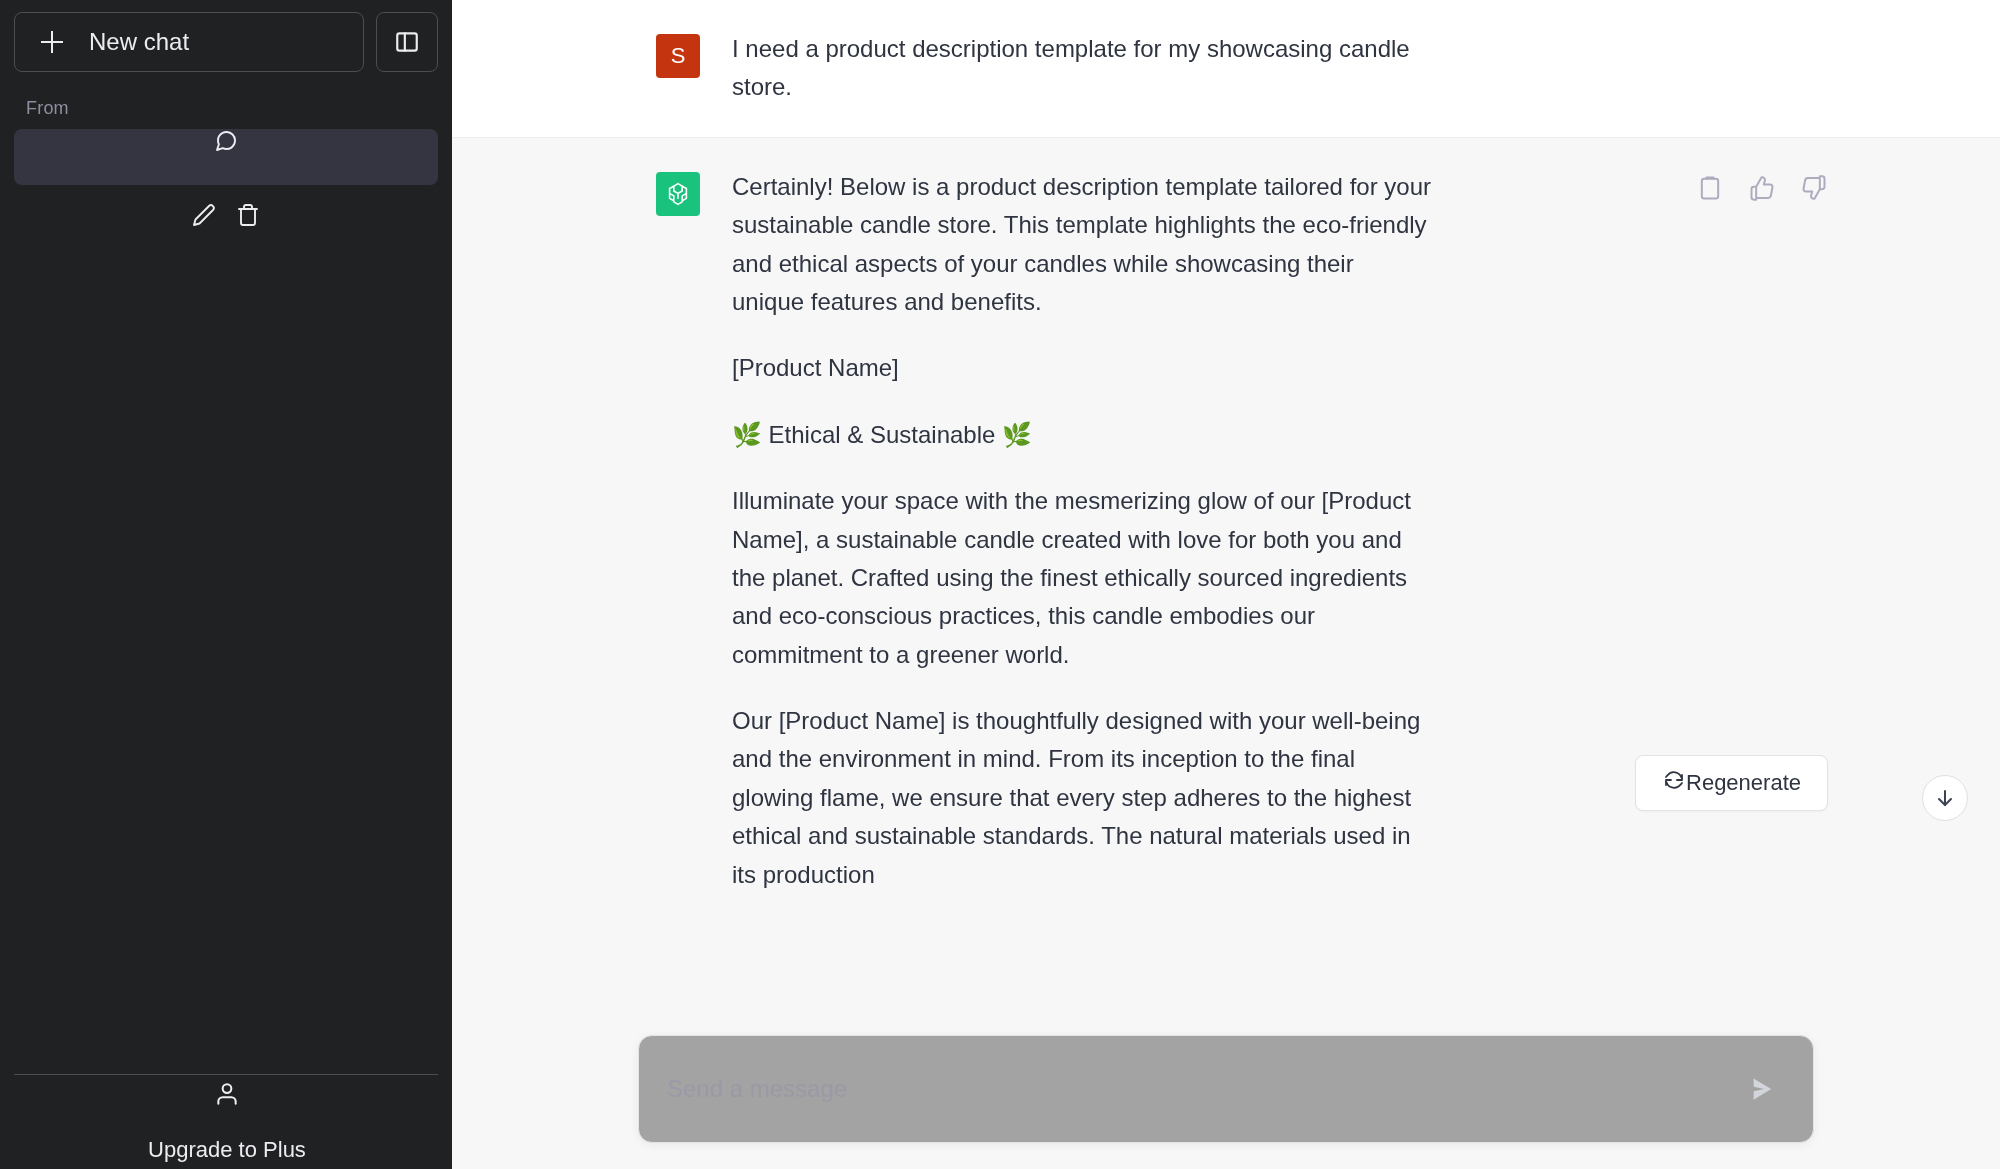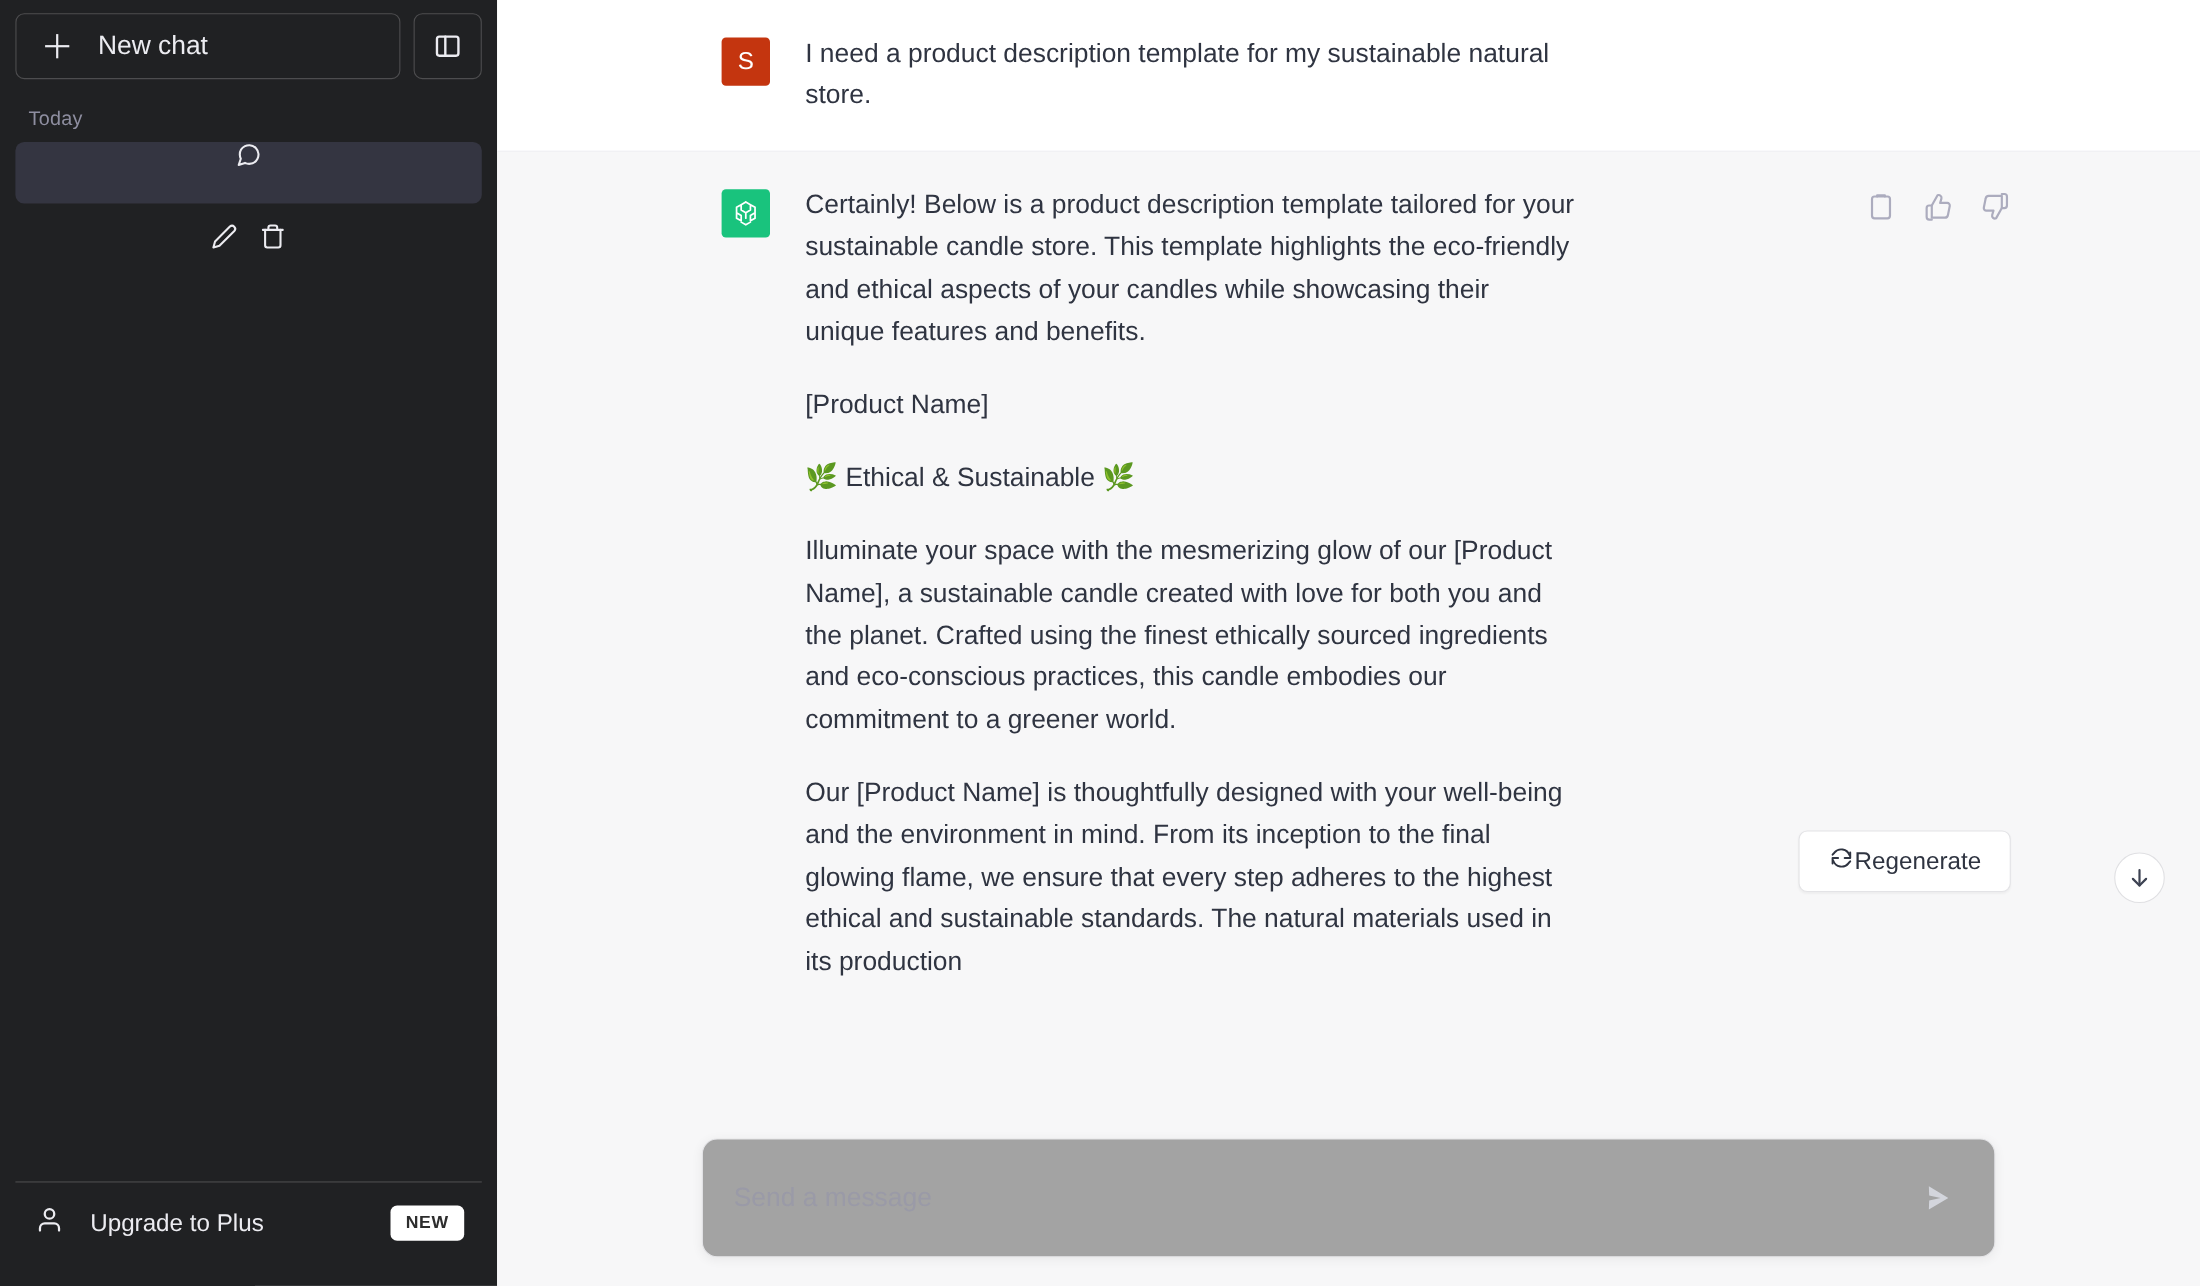--- a/index.html
+++ b/index.html
@@ -115,20 +115,21 @@
   .upgrade-row {
     height: 62px;
     border-radius: 8px;
     display: flex;
     align-items: center;
     gap: 24px;
     padding: 0 16px 0 18px;
     color: #ececf1;
     font-size: 22px;
     cursor: pointer;
+    flex-direction: column;
   }
   .upgrade-label { flex: 1 1 auto; }
 
   .new-badge {
     background: #ffffff;
     color: #2d2d2d;
     font-size: 16px;
     font-weight: bold;
     letter-spacing: .6px;
     border-radius: 6px;
@@ -284,21 +285,21 @@
     </button>
 
     <button class="panel-toggle-btn">
       <svg width="26" height="26" viewBox="0 0 24 24" fill="none" stroke="#ececf1" stroke-width="2" stroke-linecap="round" stroke-linejoin="round">
         <rect x="3" y="4" width="18" height="16" rx="2"></rect>
         <line x1="10" y1="4" x2="10" y2="20"></line>
       </svg>
     </button>
   </div>
 
-  <div class="section-label">Today</div>
+  <div class="section-label">From</div>
 
   <div class="chat-list">
     <div class="chat-item">
       <span>
         <svg width="24" height="24" viewBox="0 0 24 24" fill="none" stroke="#ececf1" stroke-width="1.9" stroke-linecap="round" stroke-linejoin="round">
           <path d="M21 11.5a8.38 8.38 0 0 1-.9 3.8 8.5 8.5 0 0 1-7.6 4.7 8.38 8.38 0 0 1-3.8-.9L3 21l1.9-5.7a8.38 8.38 0 0 1-.9-3.8 8.5 8.5 0 0 1 4.7-7.6 8.38 8.38 0 0 1 3.8-.9h.5a8.48 8.48 0 0 1 8 8v.5z"></path>
         </svg>
       </span>
       <span class="chat-item-label">WooCommerce Store</span>
       <span class="chat-item-actions">
@@ -335,21 +336,21 @@
 </aside>
 
 <main id="main">
 
   <div class="thread">
 
     <div class="msg user">
       <div class="msg-inner">
         <div class="avatar user">S</div>
         <div class="msg-body">
-          <p>I need a product description template for my sustainable natural store.</p>
+          <p>I need a product description template for my showcasing candle store.</p>
         </div>
       </div>
     </div>
 
     <div class="msg assistant">
       <div class="msg-inner">
         <div class="avatar assistant">
           <svg width="28" height="28" viewBox="0 0 24 24" fill="none" stroke="#ffffff" stroke-width="1.35" stroke-linecap="round" stroke-linejoin="round">
             <path d="M12 3.1 8.4 5.2M12 3.1l3.6 2.1M8.4 5.2 4.8 7.3v4.2M8.4 5.2v4.2l3.6 2.1M15.6 5.2l3.6 2.1v4.2M15.6 5.2v4.2L12 11.5M4.8 11.5 8.4 13.6M4.8 11.5v4.2l3.6 2.1M19.2 11.5 15.6 13.6M19.2 11.5v4.2l-3.6 2.1M12 11.5v4.2M12 20.9l3.6-2.1M12 20.9l-3.6-2.1M15.6 13.6v4.2M8.4 13.6v4.2"></path>
           </svg>

